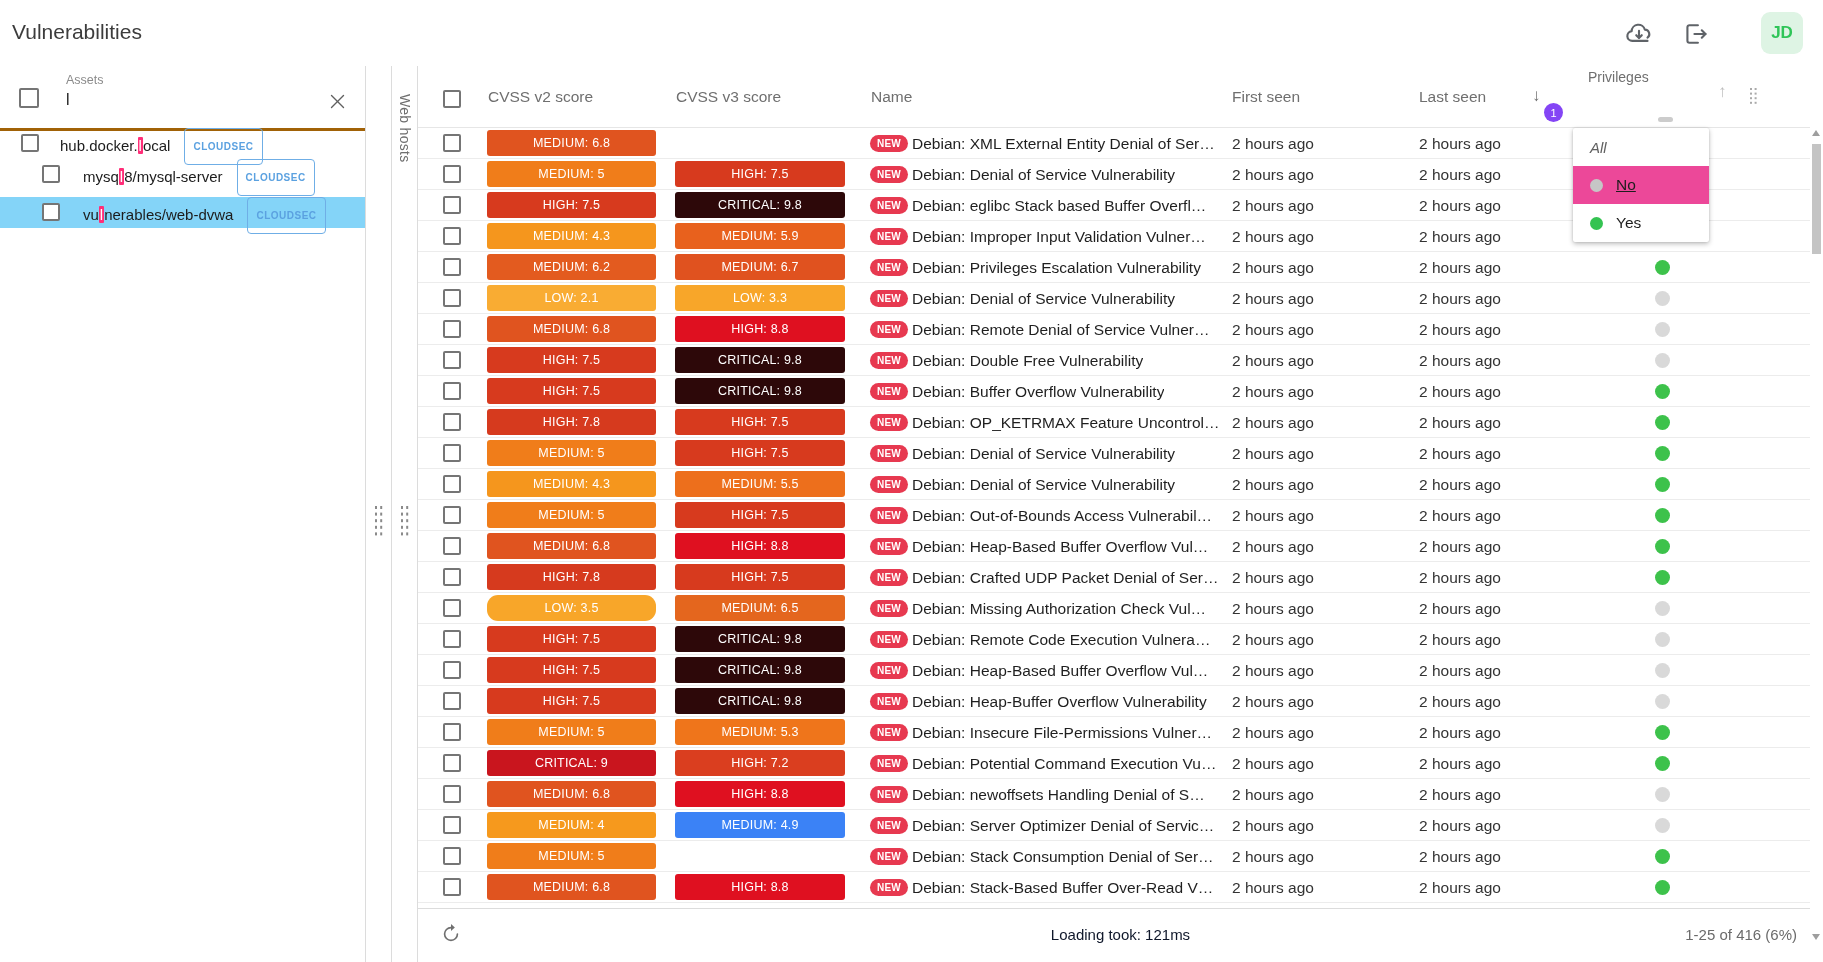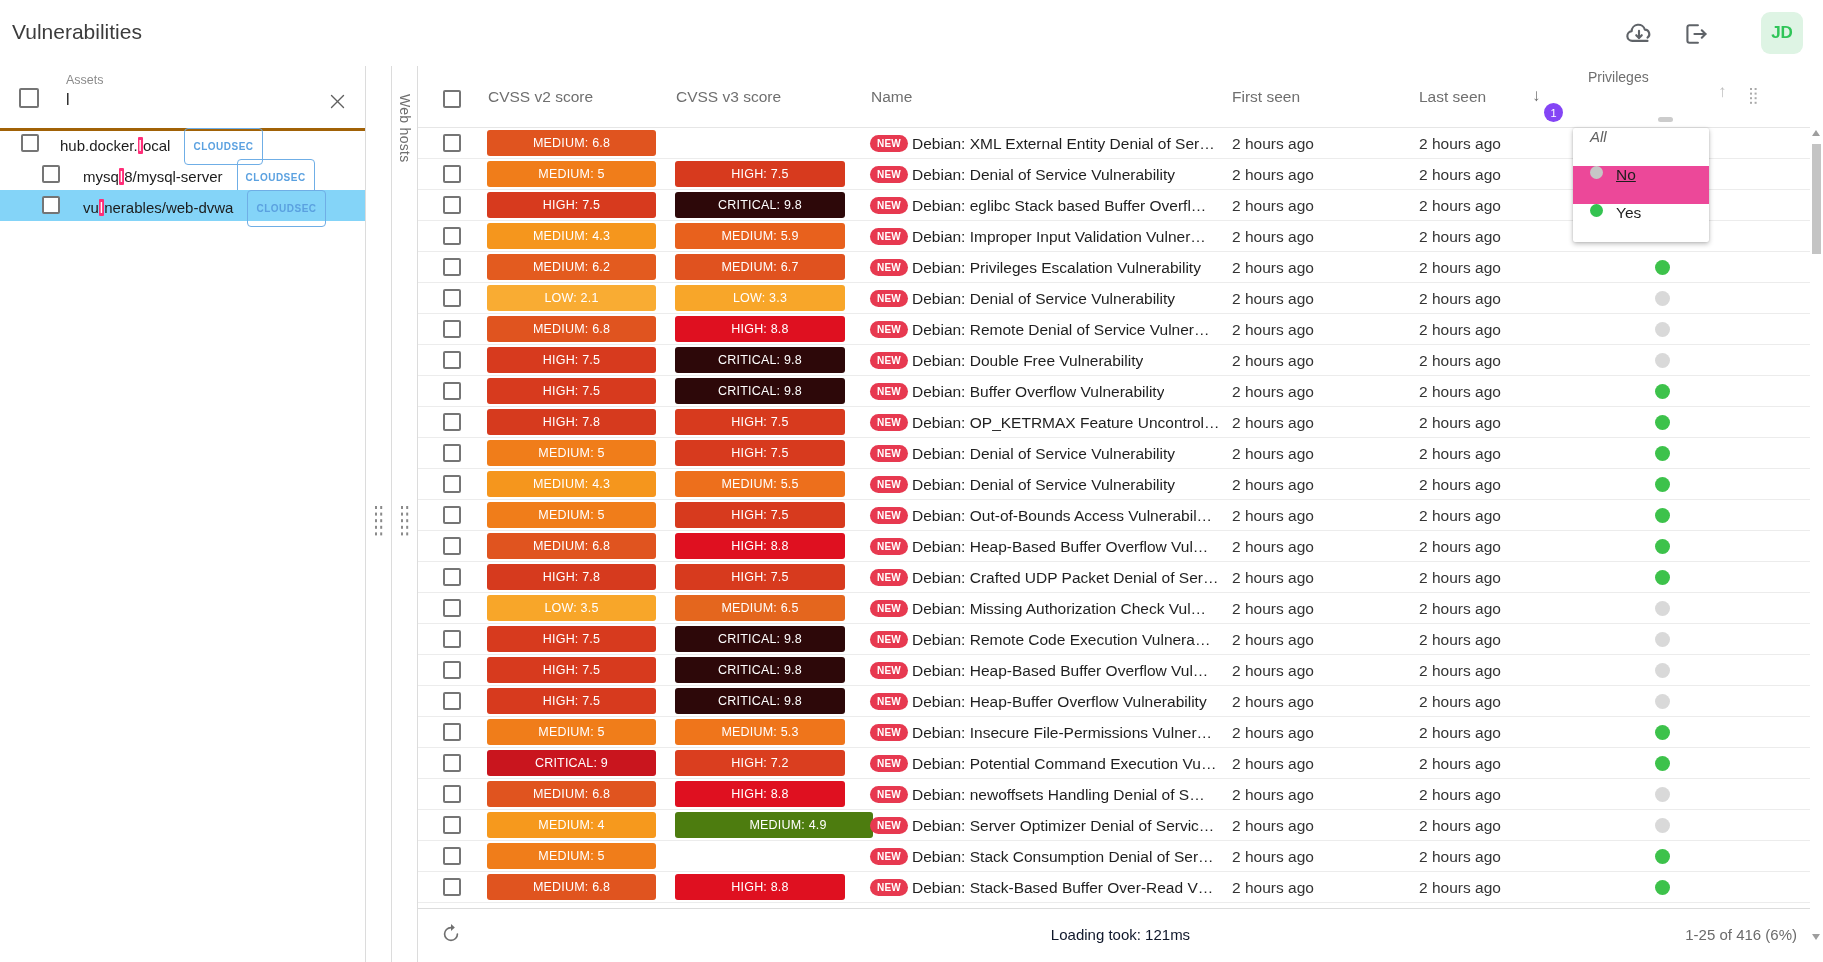--- a/index.html
+++ b/index.html
@@ -68,21 +68,21 @@
   .sev.v2{left:69px;} .sev.v3{left:257px;width:170px;}
   .newpill{position:absolute;left:452px;top:7px;height:17px;padding:0 7px;border-radius:9px;color:#fff;
            font-size:10px;font-weight:700;letter-spacing:.2px;display:flex;align-items:center;}
   .cell-name{position:absolute;left:494px;top:0;line-height:31px;font-size:15.5px;color:#1f1f1f;white-space:nowrap;max-width:330px;overflow:hidden;}
   .cell-first{position:absolute;left:814px;top:0;line-height:31px;font-size:15.5px;color:#333;}
   .cell-last{position:absolute;left:1001px;top:0;line-height:31px;font-size:15.5px;color:#333;}
   .pdot{position:absolute;left:1237px;top:8px;width:15px;height:15px;border-radius:50%;}
   
   #potential-menu{position:absolute;left:1573px;top:128px;width:136px;background:#fff;z-index:20;
       box-shadow:0 2px 5px rgba(0,0,0,.25),0 0 2px rgba(0,0,0,.15);border-radius:2px;}
-  .opt{height:38px;display:flex;align-items:flex-start;padding-left:17px;cursor:pointer;font-size:15.5px;color:#1d1d1d;}
+  .opt{height:38px;display:flex;align-items:center;padding-left:17px;cursor:pointer;font-size:15.5px;color:#1d1d1d;}
   .opt.all{font-style:italic;color:#616161;font-size:15px;}
   .opt.highlighted{background:#ec4899;text-decoration:underline;}
   .optdot{width:13px;height:13px;border-radius:50%;margin-right:13px;flex:none;}
   
   #footer{position:absolute;left:418px;right:0;top:908px;height:54px;border-top:1px solid #dcdcdc;background:#fff;}
   #refresh-btn{position:absolute;left:22px;top:14px;width:24px;height:24px;cursor:pointer;}
   #loading-text{position:absolute;left:0;right:0;top:0;line-height:52px;text-align:center;font-size:15px;color:#0f172a;}
   #range-text{position:absolute;right:26px;top:0;line-height:52px;font-size:15px;color:#6b6b6b;}
   
   #scrollbar{position:absolute;right:0;top:66px;width:13px;height:896px;background:#fff;}
@@ -132,21 +132,21 @@
   <div class="tree-row lvl0">
     <span class="cb"></span>
     <span class="tree-label"><span class="pre">hub.docker.</span><span class="hl" style="background: rgb(255, 46, 120);">l</span><span class="suf">ocal</span><span class="cloudsec">CLOUDSEC</span></span>
   </div>
 
   <div class="tree-row lvl1">
     <span class="cb"></span>
     <span class="tree-label"><span class="pre">mysq</span><span class="hl" style="background: rgb(255, 46, 120);">l</span><span class="suf">8/mysql-server</span><span class="cloudsec">CLOUDSEC</span></span>
   </div>
 
-  <div class="tree-row lvl1 selected" style="background: rgb(132, 212, 248);">
+  <div class="tree-row lvl1 selected" style="background: rgb(132, 212, 248); margin-top: 7px;">
     <span class="cb"></span>
     <span class="tree-label"><span class="pre">vu</span><span class="hl" style="background: rgb(255, 46, 120);">l</span><span class="suf">nerables/web-dvwa</span><span class="cloudsec">CLOUDSEC</span></span>
   </div>
 </div>
   </div>
 
   <div class="strip" id="strip-a">
     <div class="grip"></div>
   </div>
   <div class="strip" id="strip-b">
@@ -330,21 +330,21 @@
     <span class="sev v3" style="background: rgb(215, 58, 30);">HIGH: 7.5</span>
     <span class="newpill" style="background: rgb(231, 57, 80);">NEW</span>
     <span class="cell-name">Debian: Crafted UDP Packet Denial of Ser…</span>
     <span class="cell-first">2 hours ago</span>
     <span class="cell-last">2 hours ago</span>
     <span class="pdot" style="background: rgb(61, 194, 75);"></span>
   </div>
 
   <div class="trow">
     <span class="cb"></span>
-    <span class="sev v2" style="background: rgb(248, 166, 41);">LOW: 3.5</span>
+    <span class="sev v2" style="background: rgb(248, 166, 41); border-radius: 11px;">LOW: 3.5</span>
     <span class="sev v3" style="background: rgb(228, 102, 30);">MEDIUM: 6.5</span>
     <span class="newpill" style="background: rgb(231, 57, 80);">NEW</span>
     <span class="cell-name">Debian: Missing Authorization Check Vul…</span>
     <span class="cell-first">2 hours ago</span>
     <span class="cell-last">2 hours ago</span>
     <span class="pdot" style="background: rgb(217, 217, 217);"></span>
   </div>
 
   <div class="trow">
     <span class="cb"></span>
@@ -408,21 +408,21 @@
     <span class="newpill" style="background: rgb(231, 57, 80);">NEW</span>
     <span class="cell-name">Debian: newoffsets Handling Denial of S…</span>
     <span class="cell-first">2 hours ago</span>
     <span class="cell-last">2 hours ago</span>
     <span class="pdot" style="background: rgb(217, 217, 217);"></span>
   </div>
 
   <div class="trow">
     <span class="cb"></span>
     <span class="sev v2" style="background: rgb(246, 153, 29);">MEDIUM: 4</span>
-    <span class="sev v3" style="background: #4d7c0f; padding-left: 28px;">MEDIUM: 4.9</span>
+    <span class="sev v3" style="background: #3b82f6;">MEDIUM: 4.9</span>
     <span class="newpill" style="background: rgb(231, 57, 80);">NEW</span>
     <span class="cell-name">Debian: Server Optimizer Denial of Servic…</span>
     <span class="cell-first">2 hours ago</span>
     <span class="cell-last">2 hours ago</span>
     <span class="pdot" style="background: rgb(217, 217, 217);"></span>
   </div>
 
   <div class="trow">
     <span class="cb"></span>
     <span class="sev v2" style="background: rgb(240, 125, 26);">MEDIUM: 5</span>

